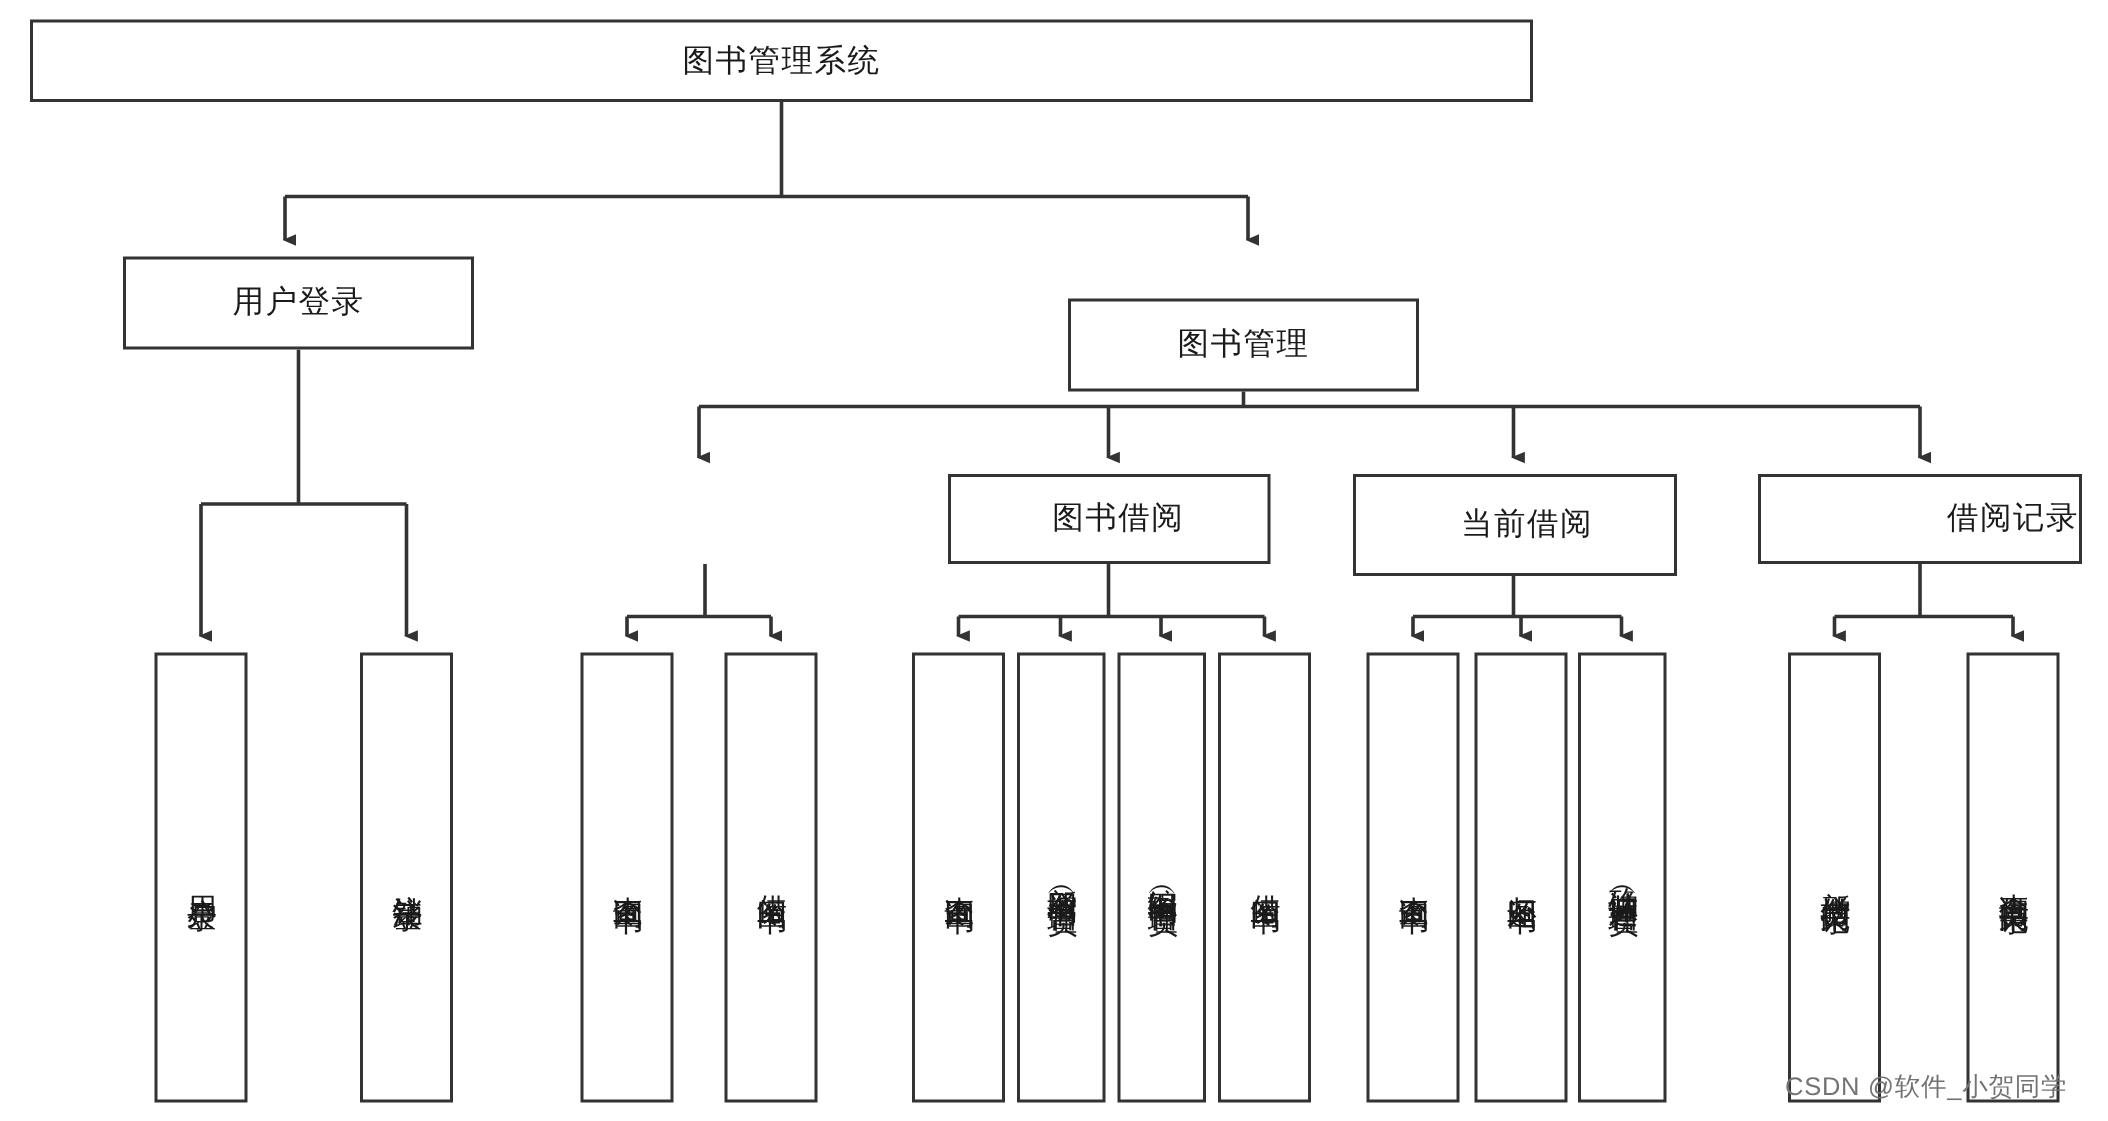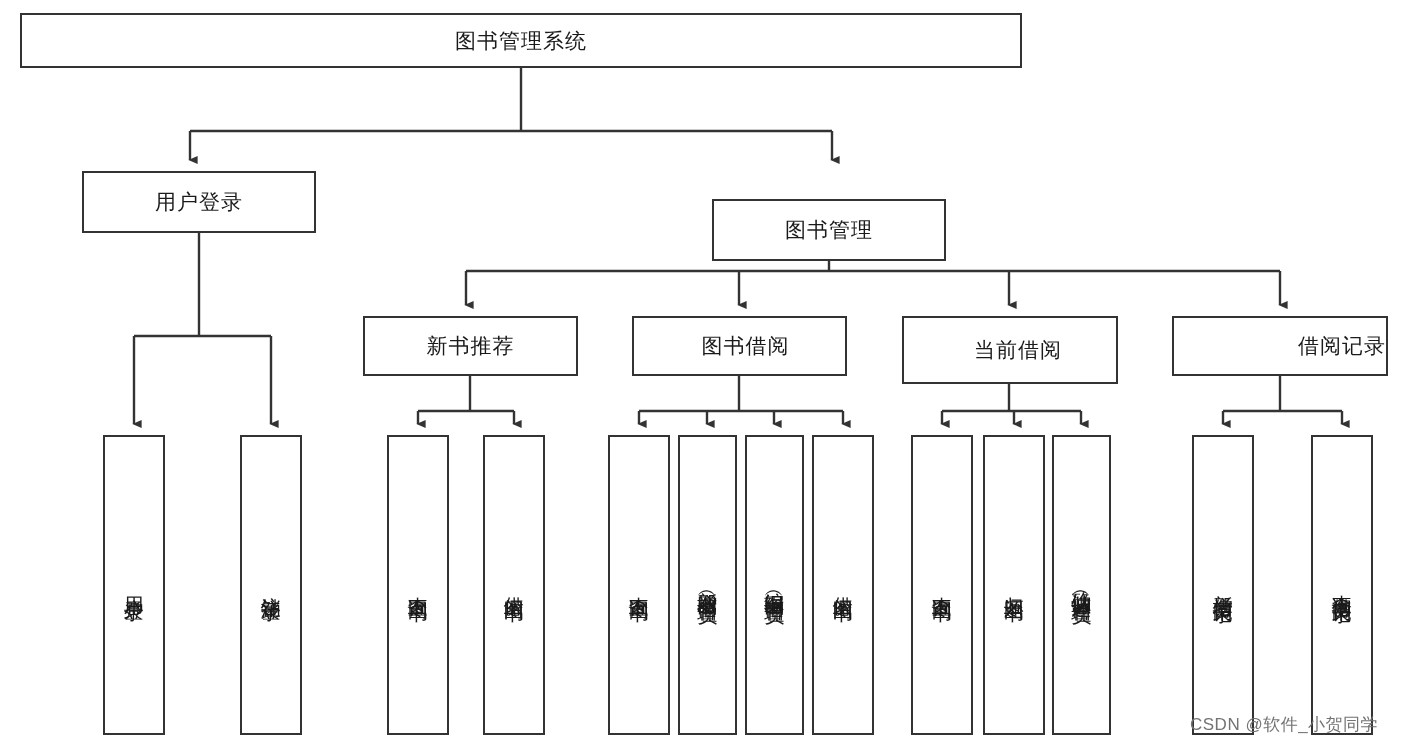--- a/index.html
+++ b/index.html
@@ -122,23 +122,20 @@
     <span>图书管理系统</span>
   </div>
 
   <div class="node horiz" style="left: 82px; top: 171px; width: 234px; height: 62px;">
     <span>用户登录</span>
   </div>
   <div class="node horiz" style="left: 712px; top: 171px; width: 234px; height: 62px; margin-top: 28px;">
     <span>图书管理</span>
   </div>
 
-  <div class="node horiz" style="left: 363px; top: 316px; width: 215px; height: 60px;">
-    <span>新书推荐</span>
-  </div>
   <div class="node horiz" style="left: 632px; top: 316px; width: 215px; height: 60px; padding-left: 12px;">
     <span>图书借阅</span>
   </div>
   <div class="node horiz" style="left: 902px; top: 316px; width: 216px; height: 68px; padding-left: 16px;">
     <span>当前借阅</span>
   </div>
   <div class="node horiz" style="left: 1172px; top: 316px; width: 216px; height: 60px; justify-content: flex-end;">
     <span>借阅记录</span>
   </div>
 

